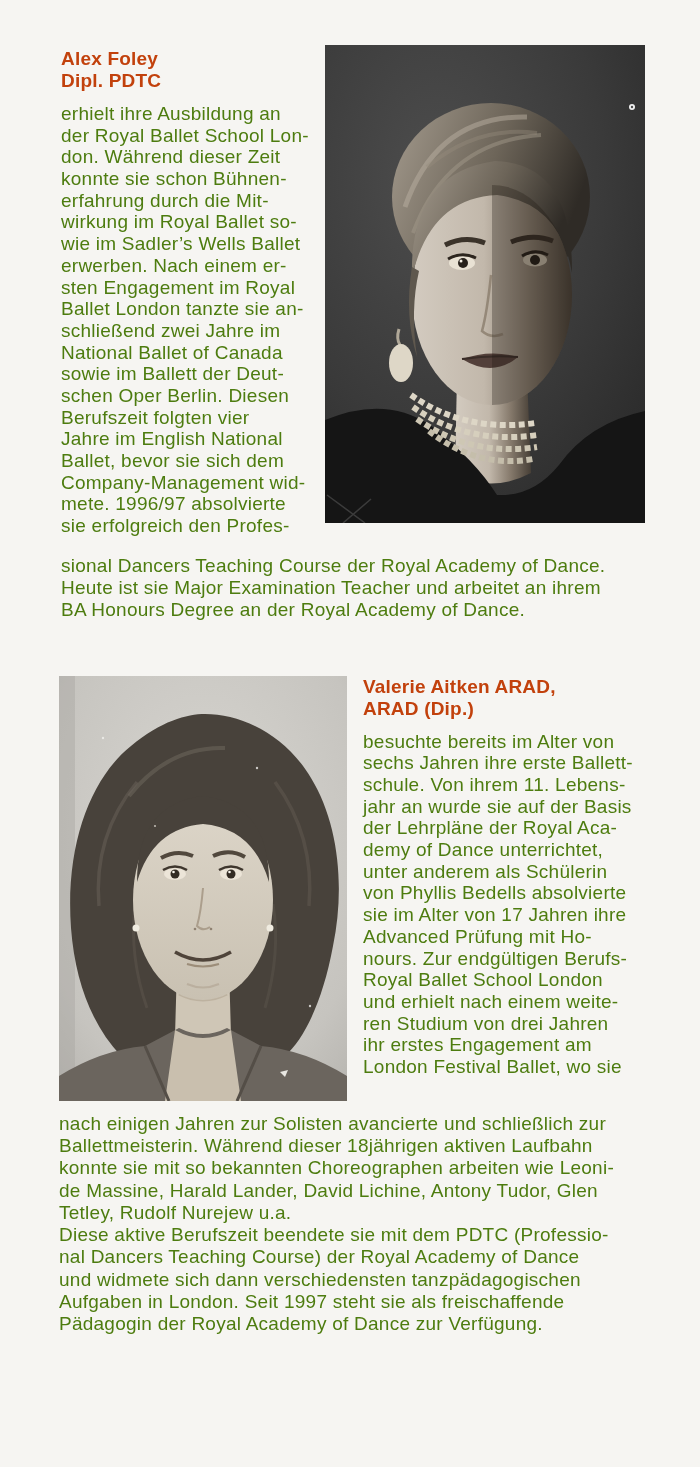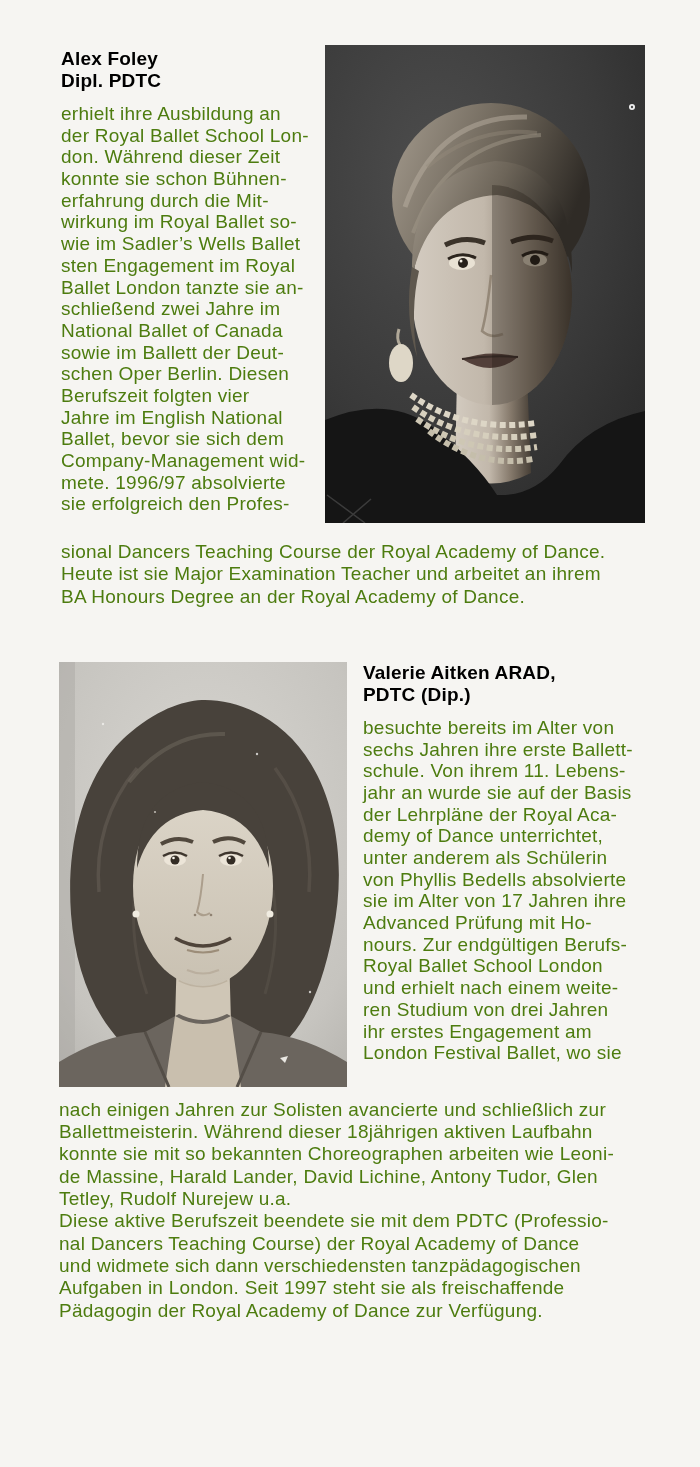--- a/index.html
+++ b/index.html
@@ -12,21 +12,21 @@
   }
   .page{position:relative;width:700px;height:1467px;}
   .bio{margin-left:61px;margin-right:55px;}
   .bio1{padding-top:48px;}
   .bio2{margin-top:54px;margin-left:59px;margin-right:40px;}
   .row{display:flex;align-items:flex-start;}
   .textcol{width:264px;flex:none;}
   .textcol2{margin-left:16px;flex:1 1 auto;min-width:0;}
   h2{
     margin:0;font-size:19px;line-height:22px;font-weight:700;
-    color:#000000;letter-spacing:0.2px;white-space:nowrap;
+    color:#c2410c;letter-spacing:0.2px;white-space:nowrap;
   }
   .lines{margin-top:11px;}
   .line{
     font-size:19px;line-height:21.7px;height:21.7px;
     white-space:nowrap;letter-spacing:0.25px;color:#4d7c0f;
   }
   .wide .line{line-height:22.3px;height:22.3px;}
   .wide1{margin-top:18px;}
   .wide2{margin-top:12px;}
   .photo{flex:none;overflow:hidden;}
@@ -45,20 +45,21 @@
         <h2>Alex Foley</h2>
         <h2>Dipl. PDTC</h2>
         <div class="lines">
             <div class="line">erhielt ihre Ausbildung an</div>
             <div class="line">der Royal Ballet School Lon-</div>
             <div class="line">don. Während dieser Zeit</div>
             <div class="line">konnte sie schon Bühnen-</div>
             <div class="line">erfahrung durch die Mit-</div>
             <div class="line">wirkung im Royal Ballet so-</div>
             <div class="line">wie im Sadler’s Wells Ballet</div>
+            <div class="line">erwerben. Nach einem er-</div>
             <div class="line">sten Engagement im Royal</div>
             <div class="line">Ballet London tanzte sie an-</div>
             <div class="line">schließend zwei Jahre im</div>
             <div class="line">National Ballet of Canada</div>
             <div class="line">sowie im Ballett der Deut-</div>
             <div class="line">schen Oper Berlin. Diesen</div>
             <div class="line">Berufszeit folgten vier</div>
             <div class="line">Jahre im English National</div>
             <div class="line">Ballet, bevor sie sich dem</div>
             <div class="line">Company-Management wid-</div>
@@ -207,21 +208,21 @@
 
           <circle cx="44" cy="62" r="1.2" fill="#ecebe8" opacity="0.9"></circle>
           <circle cx="198" cy="92" r="1.2" fill="#ecebe8" opacity="0.8"></circle>
           <circle cx="251" cy="330" r="1.2" fill="#ecebe8" opacity="0.8"></circle>
           <circle cx="96" cy="150" r="1.1" fill="#d8d4cc" opacity="0.8"></circle>
         </svg>
       </div>
 
       <div class="textcol2">
         <h2>Valerie Aitken ARAD,</h2>
-        <h2>PDTC (Dip.)</h2>
+        <h2>ARAD (Dip.)</h2>
         <div class="lines">
             <div class="line">besuchte bereits im Alter von</div>
             <div class="line">sechs Jahren ihre erste Ballett-</div>
             <div class="line">schule. Von ihrem 11. Lebens-</div>
             <div class="line">jahr an wurde sie auf der Basis</div>
             <div class="line">der Lehrpläne der Royal Aca-</div>
             <div class="line">demy of Dance unterrichtet,</div>
             <div class="line">unter anderem als Schülerin</div>
             <div class="line">von Phyllis Bedells absolvierte</div>
             <div class="line">sie im Alter von 17 Jahren ihre</div>

